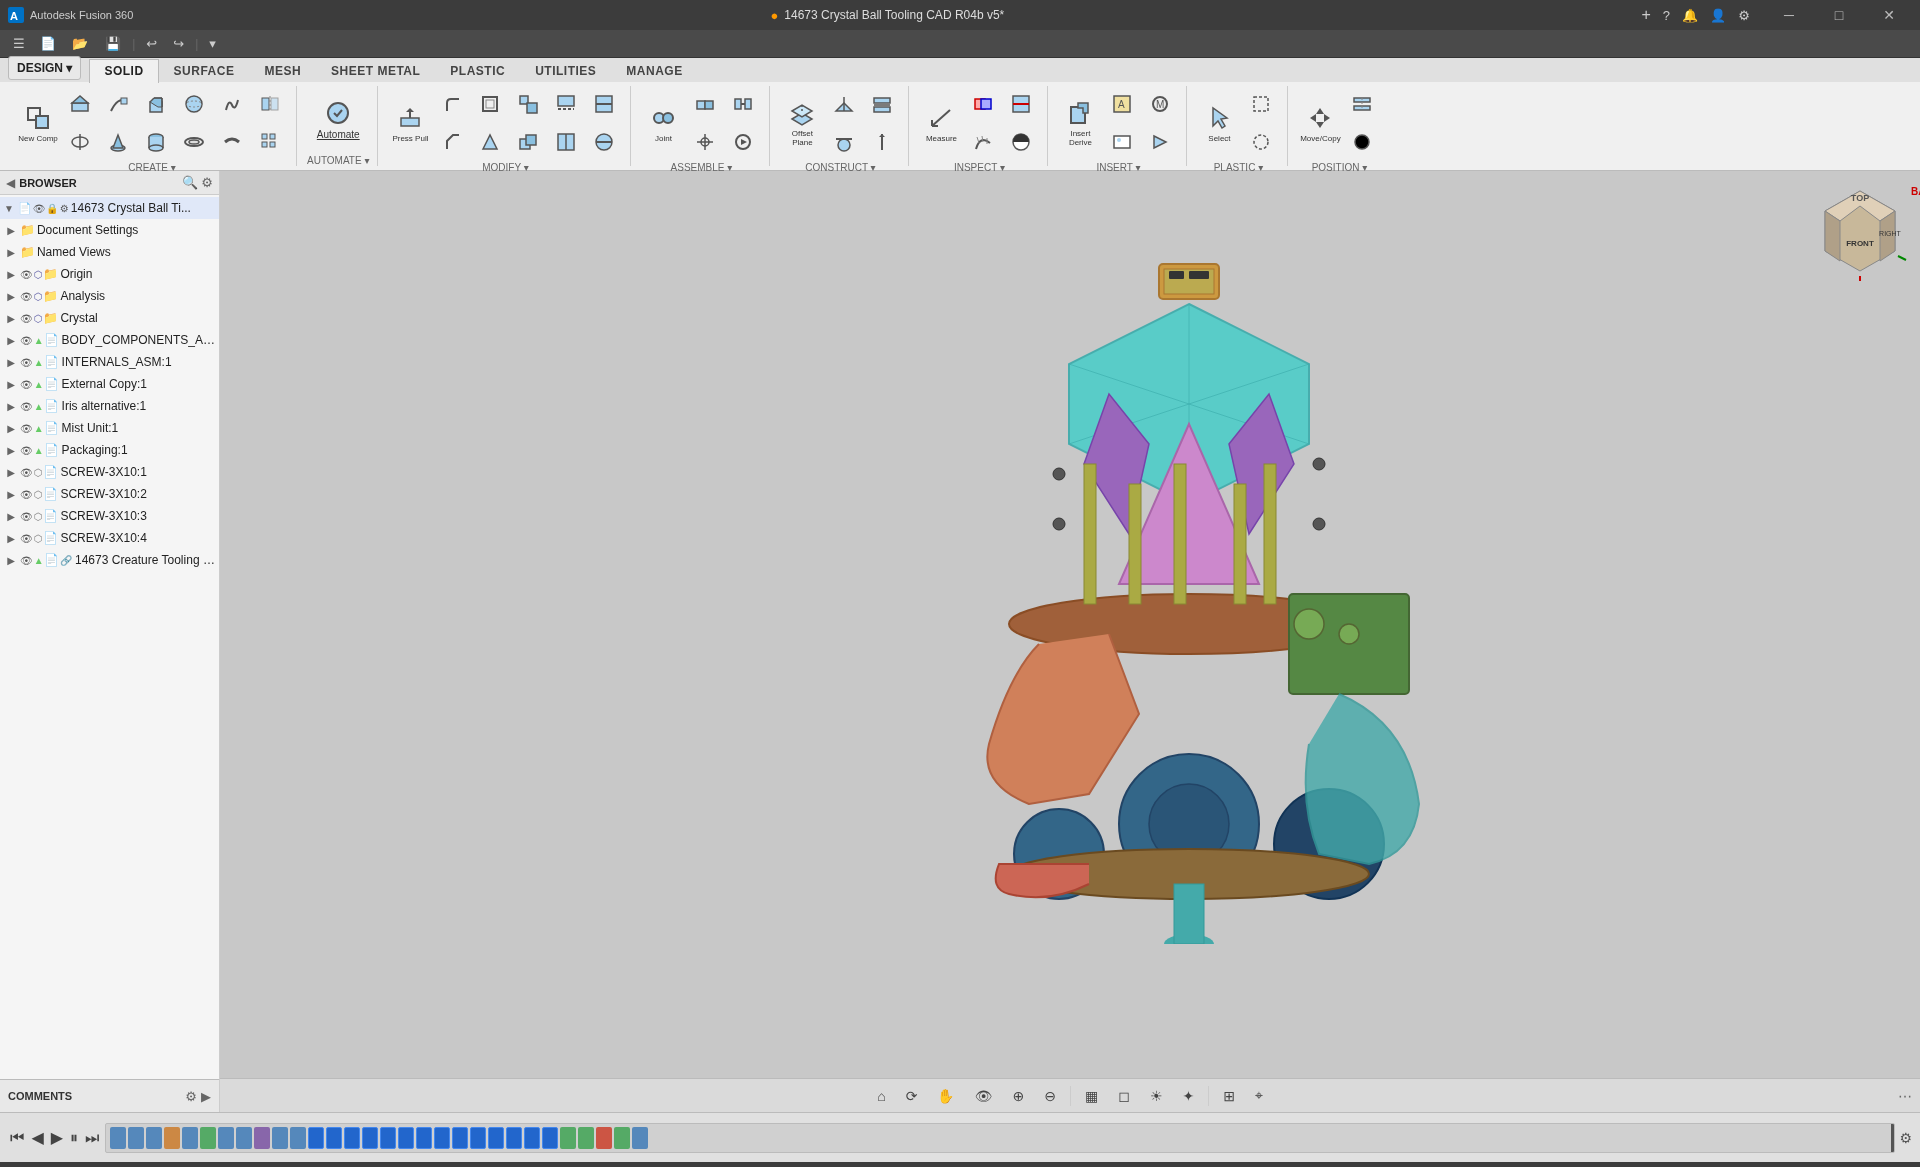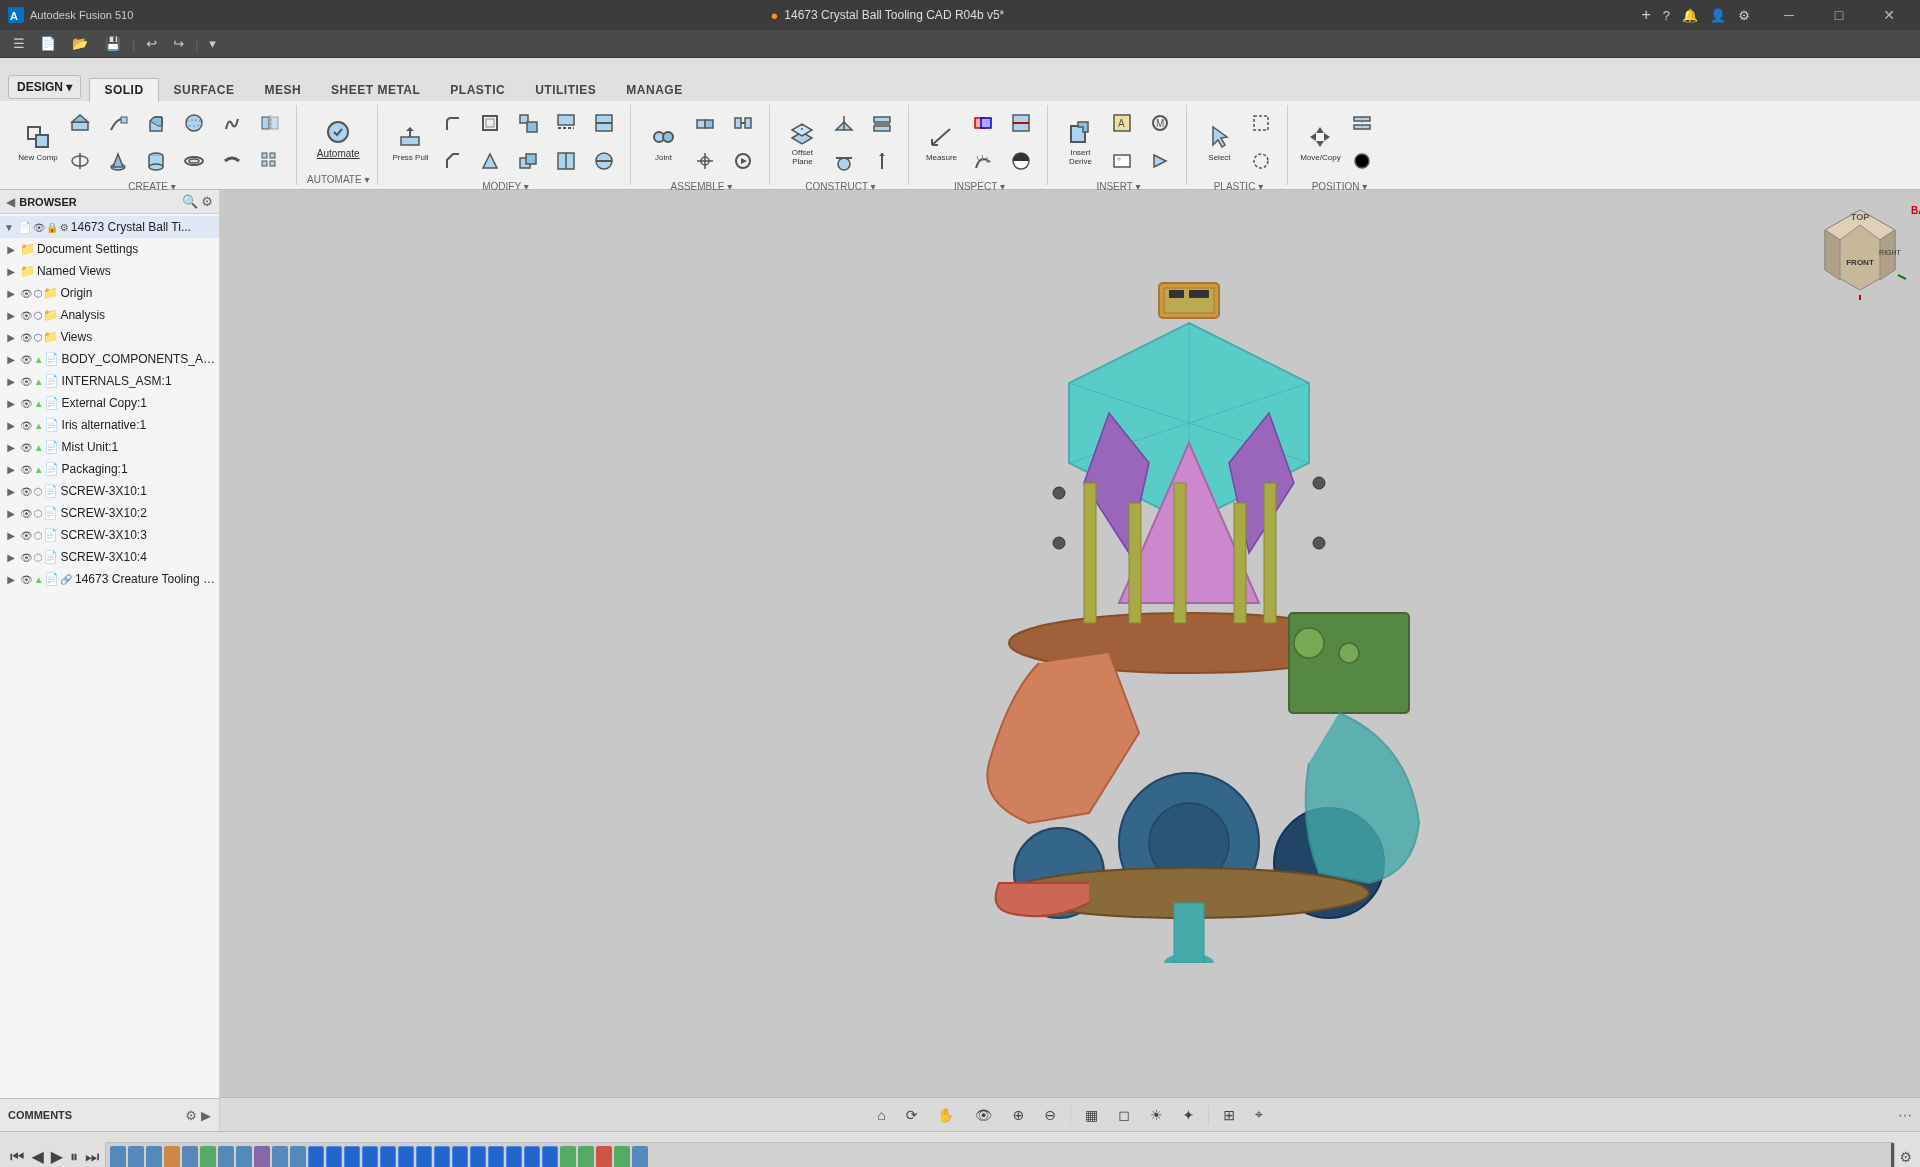--- a/index.html
+++ b/index.html
@@ -20,21 +20,21 @@
     #qa-bar {
       width: 100%; height: 28px; background: #4a4a4a; display: flex; align-items: center; padding: 0 8px; gap: 6px; border-bottom: 1px solid #333;
     }
     #qa-bar .qa-btn { color: #ccc; cursor: pointer; font-size: 13px; padding: 2px 5px; border-radius: 2px; }
 
     
     #ribbon {
       width: 100%; background: #f0f0f0; border-bottom: 1px solid #bbb;
     }
     #ribbon .tabs {
-      display: flex; background: #e0e0e0; height: 43px; align-items: flex-end; padding-left: 8px;
+      display: flex; background: #e0e0e0; height: 24px; align-items: flex-end; padding-left: 8px;
     }
     #ribbon .tab {
       padding: 4px 14px; cursor: pointer; font-size: 12px; font-weight: 600; color: #444; background: #e0e0e0; border: 1px solid transparent; border-bottom: none;
       text-transform: uppercase; letter-spacing: 0.5px;
     }
     #ribbon .tab.active {
       background: #f0f0f0; border-color: #bbb; color: #222; margin-bottom: -1px; padding-bottom: 5px;
     }
 
     #ribbon .toolbar {
@@ -139,21 +139,21 @@
   </style>
 </head>
 <body>
 
 <div id="title-bar">
   <div class="app-icon">
     <svg viewBox="0 0 16 16" fill="none">
         <rect width="16" height="16" rx="2" fill="#0072C6"></rect>
         <text x="2" y="13" font-size="11" fill="white" font-weight="bold">A</text>
       </svg>
-    <span style="color:#ccc;font-size:11px;">Autodesk Fusion 510</span>
+    <span style="color:#ccc;font-size:11px;">Autodesk Fusion 360</span>
   </div>
   <div class="title">
     <span style="color:#f90;font-size:13px;">●</span>
     <span>14673 Crystal Ball Tooling CAD R04b v5*</span>
   </div>
   <div style="display:flex;align-items:center;gap:12px;margin-right:16px;">
     <span style="color:#ccc;font-size:16px;cursor:pointer;">+</span>
     <span style="color:#ccc;font-size:13px;cursor:pointer;">?</span>
     <span style="color:#ccc;font-size:13px;cursor:pointer;">🔔</span>
     <span style="color:#ccc;font-size:13px;cursor:pointer;">👤</span>
@@ -677,21 +677,21 @@
         <span class="tree-label">Analysis</span>
       </div>
 
       <div class="tree-item indent-1">
         <div class="tree-arrow">▶</div>
         <div class="tree-icons">
           <span style="font-size:10px;color:#555;">👁</span>
           <span style="font-size:10px;color:#66a;">⬡</span>
           <span style="font-size:12px;">📁</span>
         </div>
-        <span class="tree-label">Views</span>
+        <span class="tree-label">Crystal</span>
       </div>
 
       <div class="tree-item indent-1">
         <div class="tree-arrow">▶</div>
         <div class="tree-icons">
           <span style="font-size:10px;color:#555;">👁</span>
           <span style="font-size:10px;color:#6c6;">▲</span>
           <span style="font-size:12px;">📄</span>
         </div>
         <span class="tree-label">BODY_COMPONENTS_ASM:1</span>

